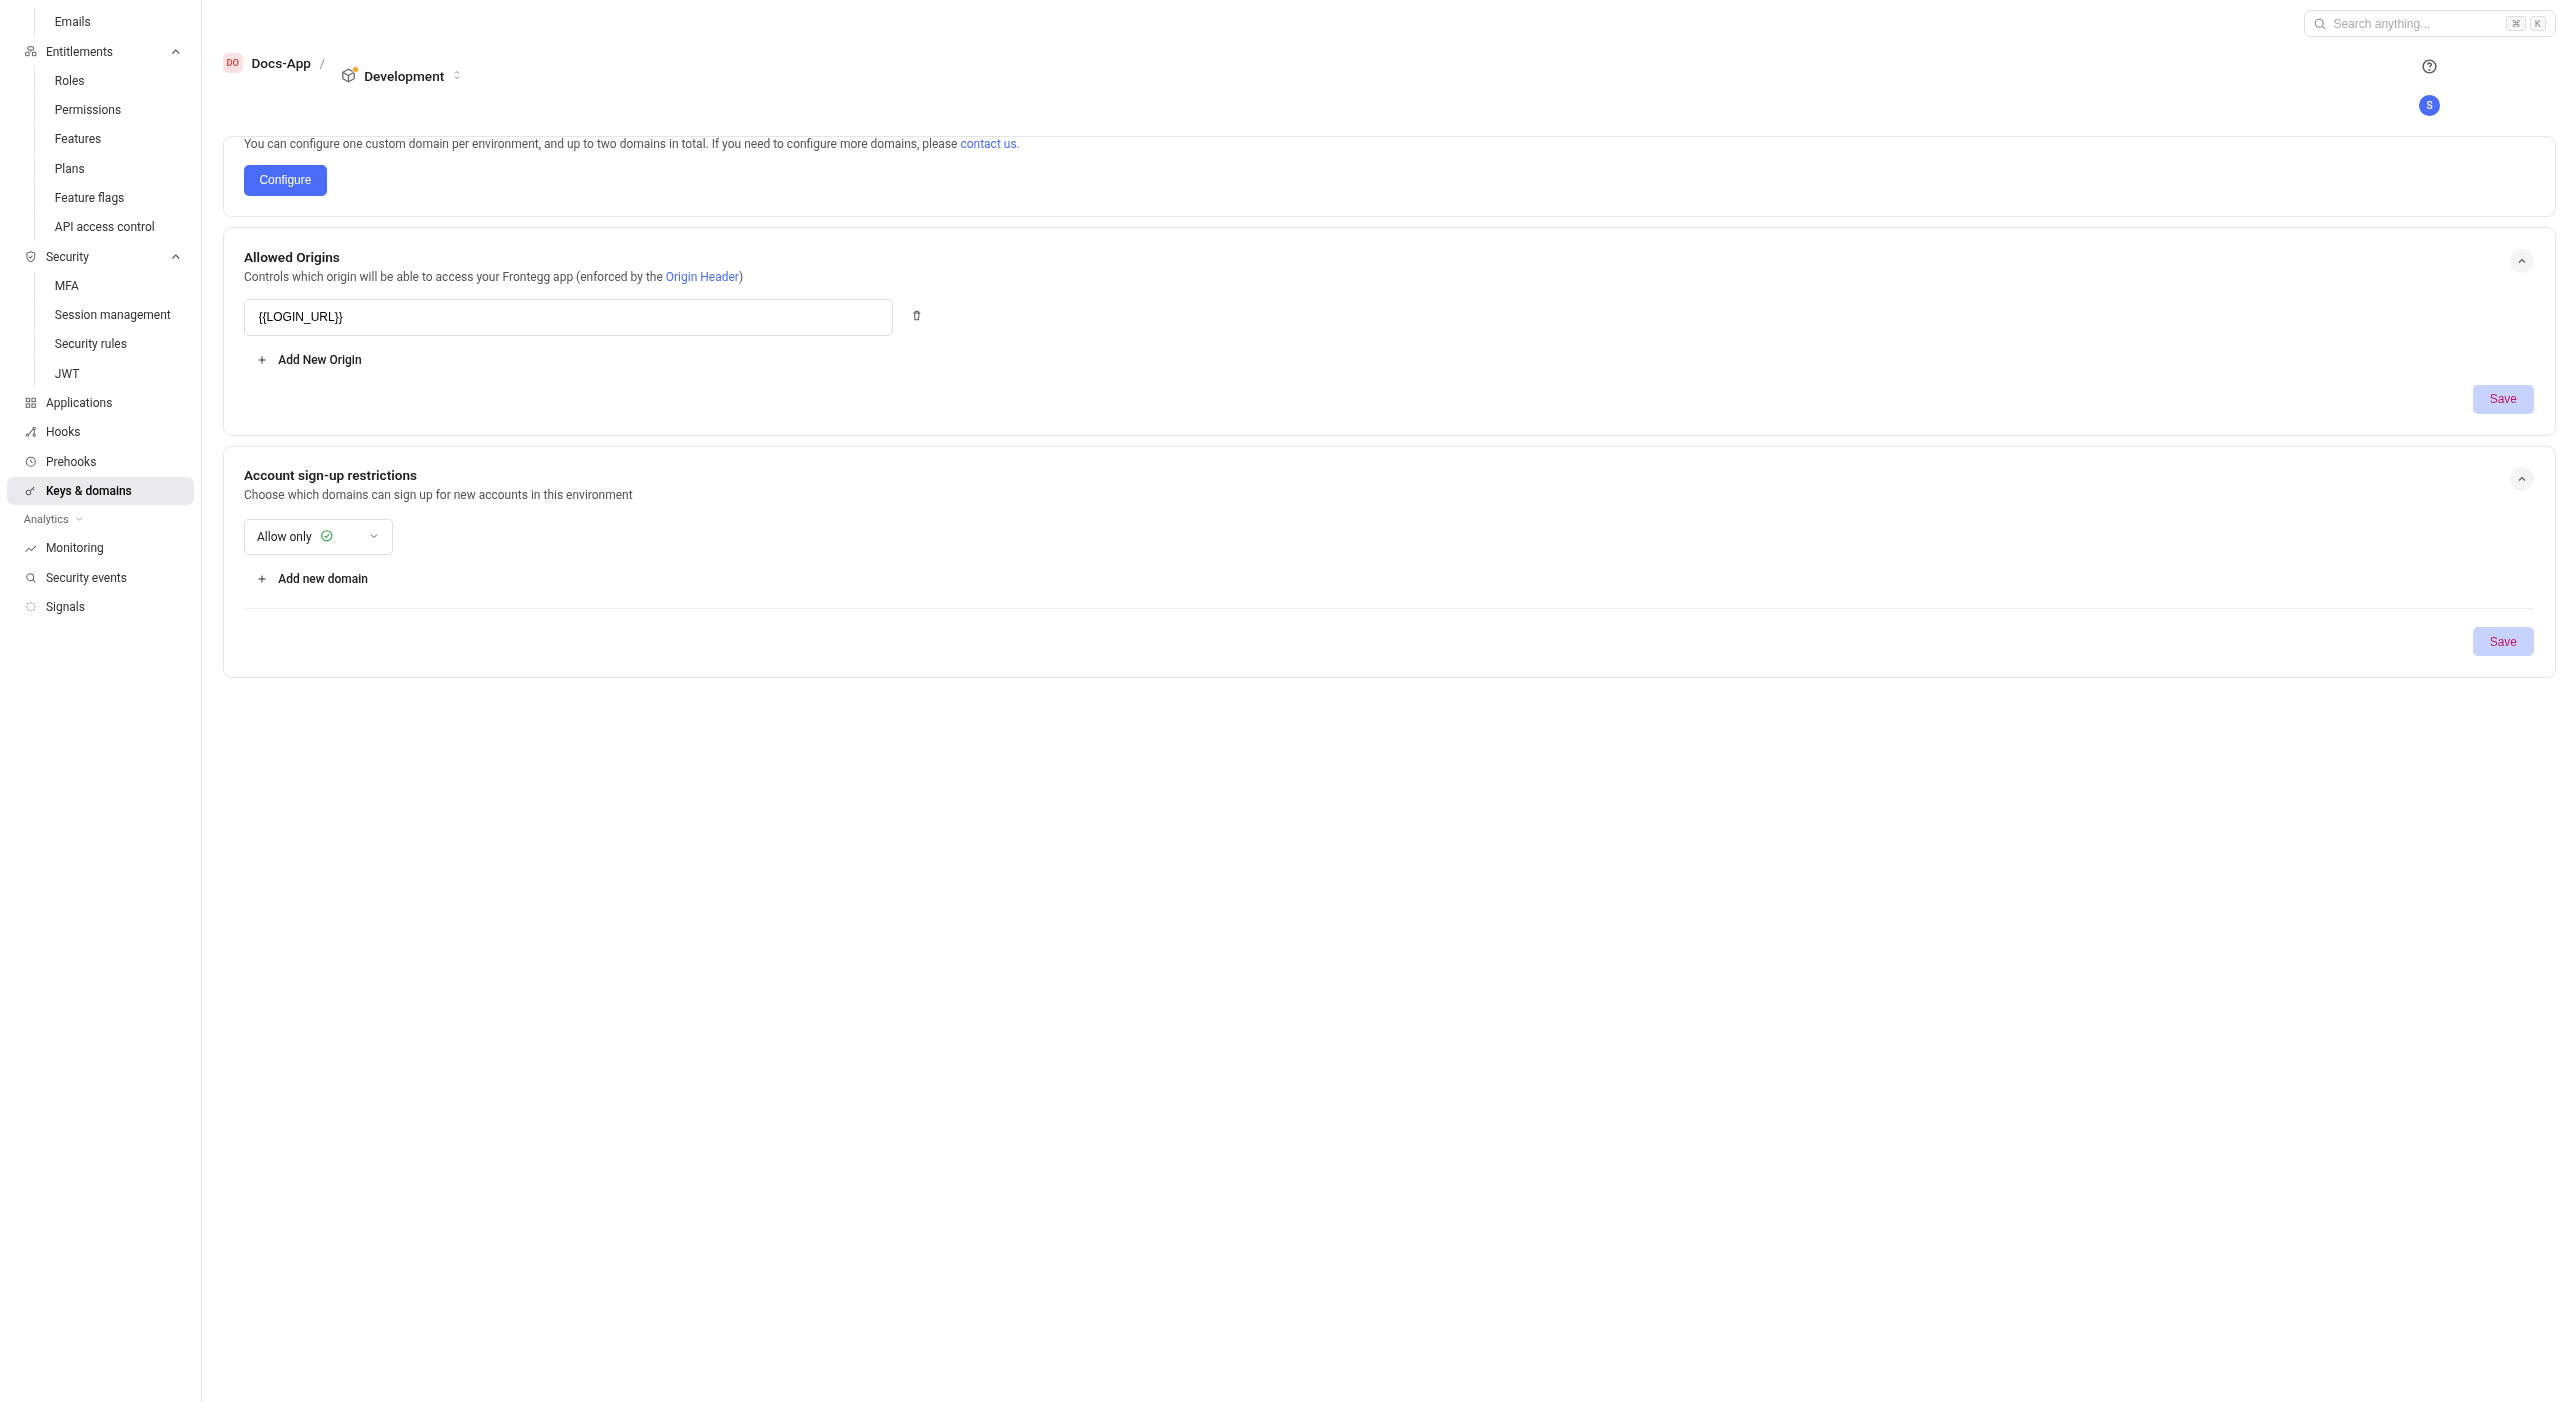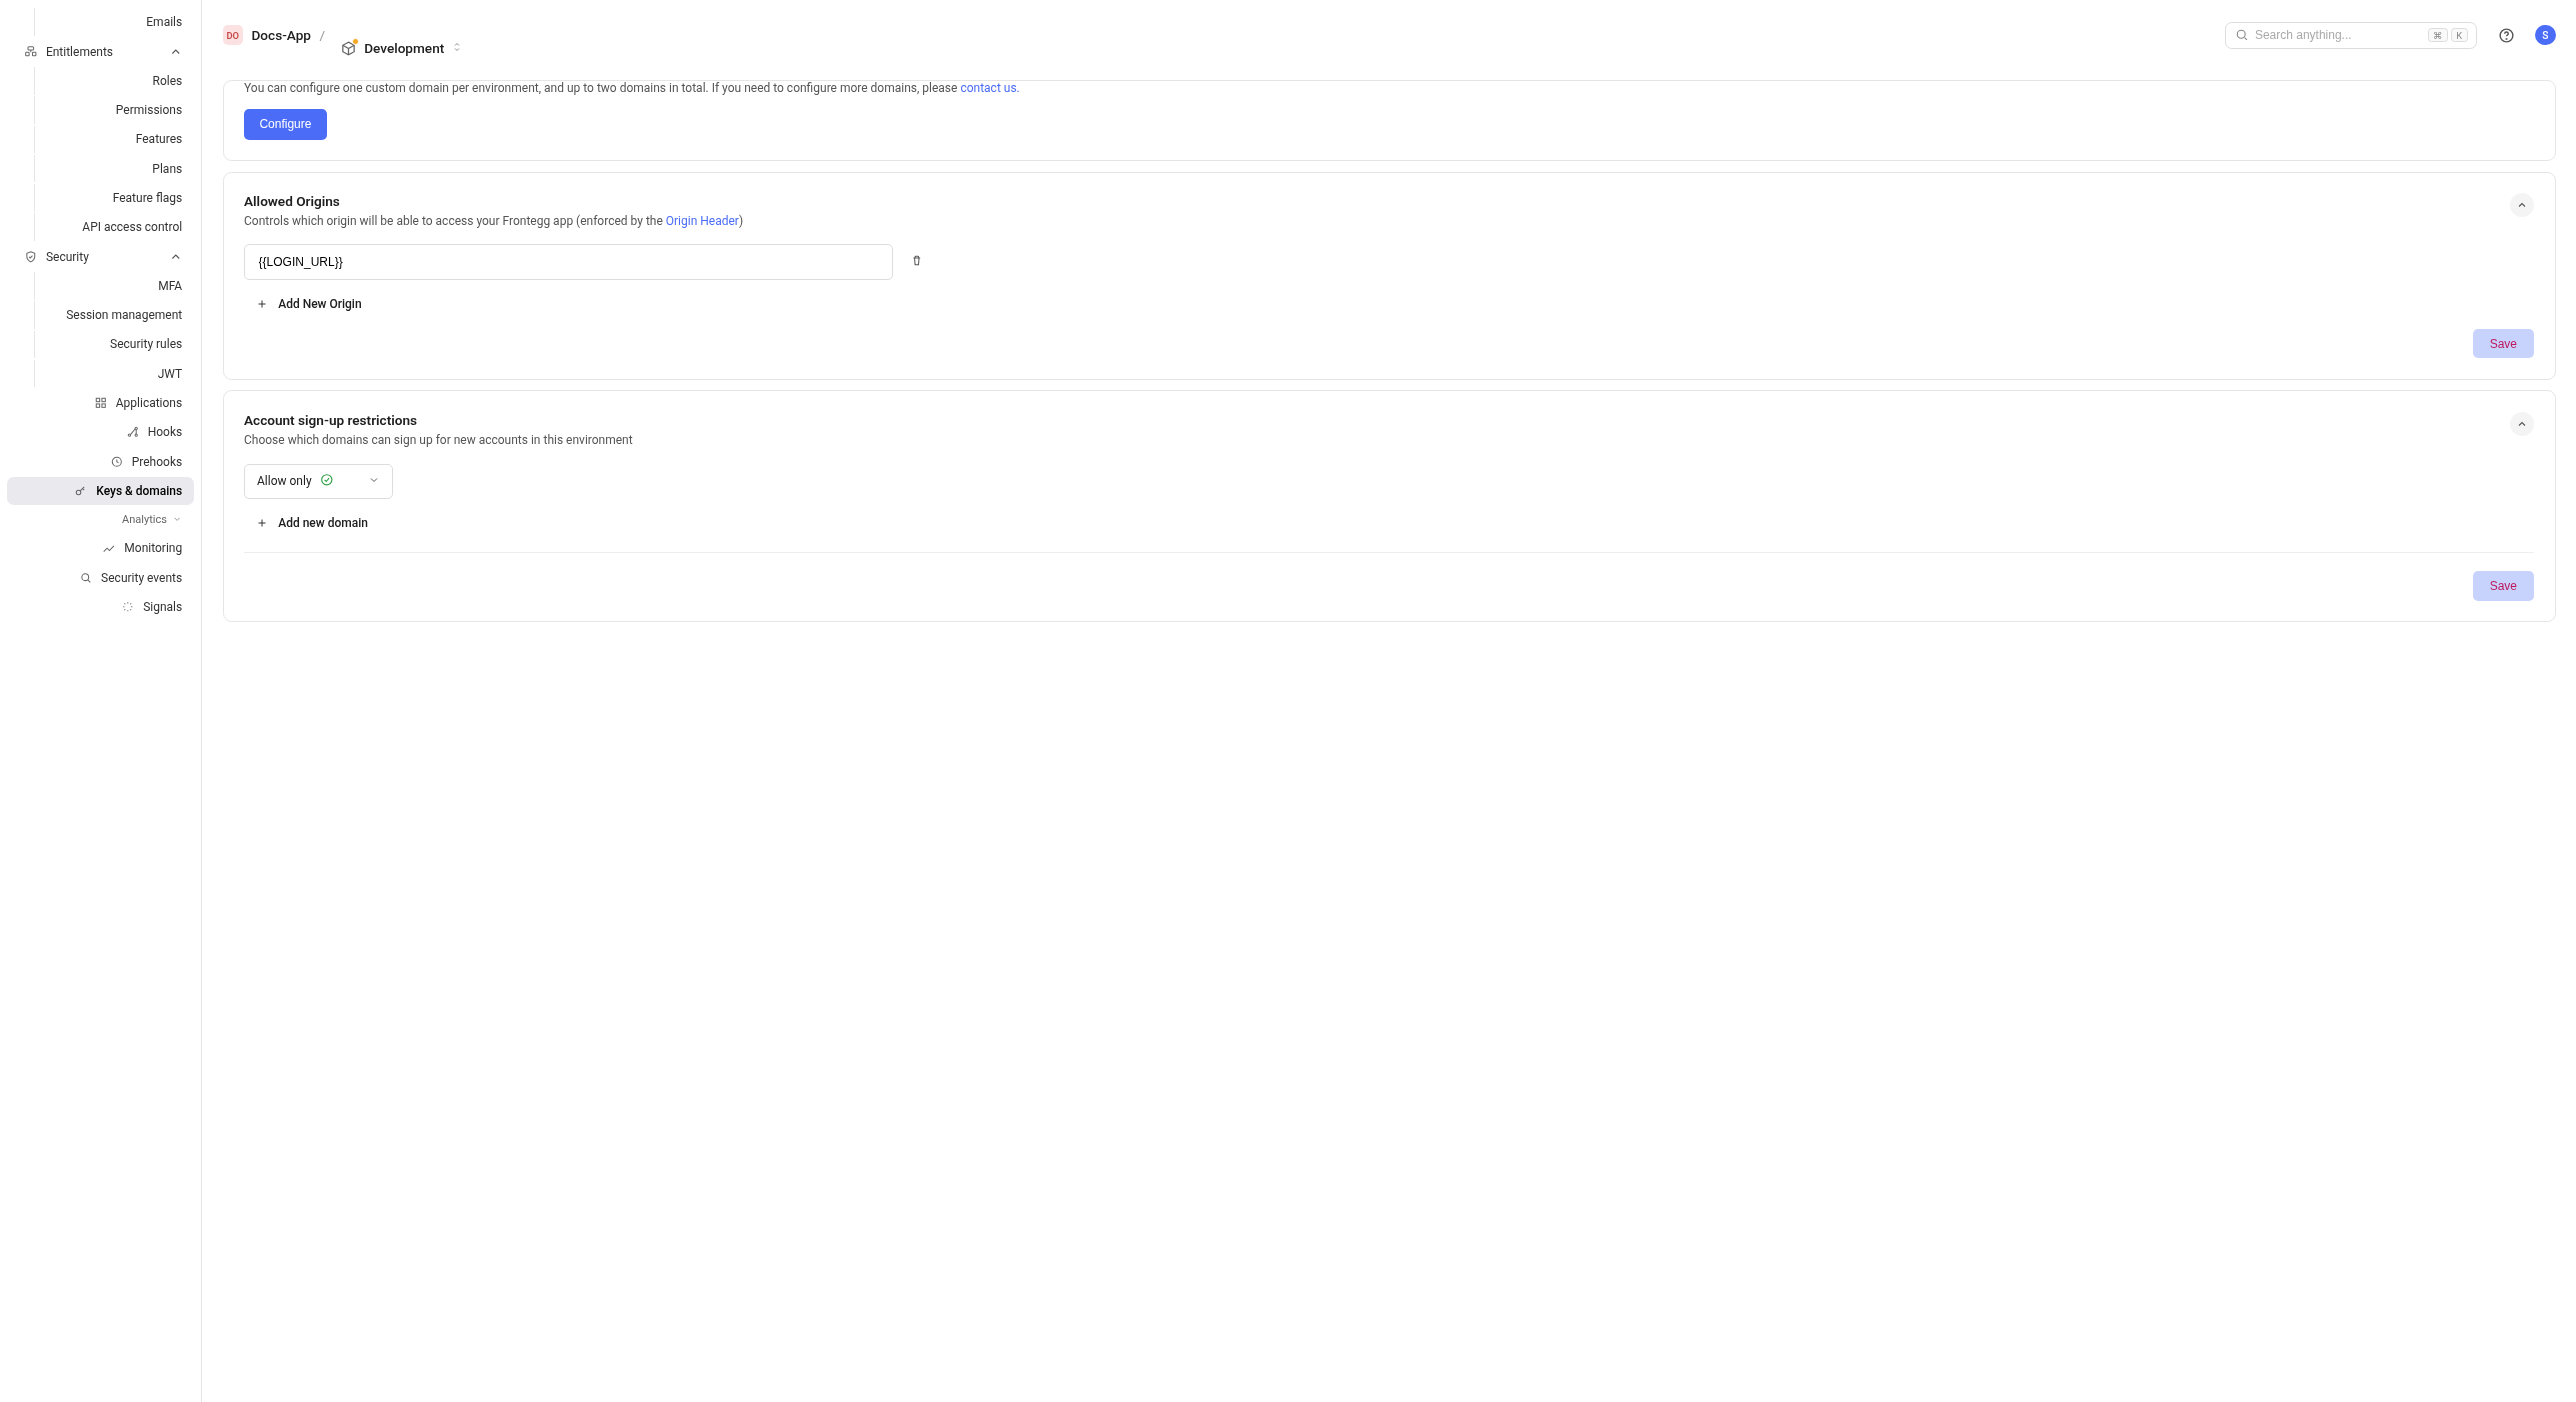--- a/index.html
+++ b/index.html
@@ -1,21 +1,21 @@
 <!DOCTYPE html>
 <html style="font-size:13.6px"><head>
   <meta charset="utf-8">
   <style>
     * { box-sizing: border-box; margin: 0; padding: 0; }
     body { font-family: -apple-system, BlinkMacSystemFont, "Segoe UI", Roboto, Helvetica, Arial, sans-serif; color: #202020; background: #fff; font-size: 12px; }
     .container { display: flex; width: 100%; height: 100vh; }
     
     
     .sidebar { width: 202px; border-right: 0.9px solid #e5e5e5; overflow-y: auto; padding-top: 6.8px; }
-    .sidebar-item, .sidebar-group-header, .analytics-header { display: flex; align-items: center; padding: 6.8px 12px 6.8px 17px; cursor: pointer; border-radius: 6.8px; margin: 1.7px 6.8px; font-size: 12px; color: #333; gap: 8.5px; justify-content: flex-end; }
+    .sidebar-item, .sidebar-group-header, .analytics-header { display: flex; align-items: center; padding: 6.8px 12px 6.8px 17px; cursor: pointer; border-radius: 6.8px; margin: 1.7px 6.8px; font-size: 12px; color: #333; gap: 8.5px; }
     .sidebar-item.nested { padding-left: 48px; position: relative; }
     .sidebar-item.nested::before { content:''; position:absolute; left:27px; top:0; bottom:0; width:0.9px; background:#e5e5e5; }
     .sidebar-item.active { background: #e9e9ee; font-weight: 500; color:#000; }
     .sidebar-group-header { justify-content: space-between; }
     .sidebar-group-header .left { display: flex; align-items:center; gap:8.5px;text-align:right; }
     .analytics-header { padding-left: 17px; color:#666; font-size:11px; gap:5.1px; }
     .chevron { width: 13.6px; height: 13.6px; stroke:#555; stroke-width:2; fill:none; }
     .sicon { width: 13.6px; height: 13.6px; display:inline-flex; align-items:center; justify-content:center; color:#666; }
     .sicon svg { width:13.6px; height:13.6px; stroke:#666; stroke-width:1.8; fill:none; }
     
@@ -23,21 +23,21 @@
     .main { flex:1; display:flex; flex-direction:column; overflow:hidden; }
     .header-bar { display:flex; align-items:center; justify-content:space-between; padding: 10.2px 20.5px; }
     .breadcrumb { display:flex; align-items:center; gap:8.5px; font-size:13.6px; }
     .org-badge { width:20.5px; height:20.5px; border-radius:5.1px; background:#fbe1e1; color:#c74848; font-size:9.4px; font-weight:600; display:flex; align-items:center; justify-content:center; }
     .bc-sep { color:#999; }
     .env-chip { display:flex; align-items:center; gap:6.8px; padding:3.4px 6.8px; border-radius:5.1px;margin-top:26px; }
     .env-icon { width:17px; height:17px; color:#666; position:relative; }
     .env-dot { width:6.8px; height:6.8px; border-radius:50%; background:#f5a623; position:absolute; top:-1.7px; right:-1.7px; border:1.7px solid #fff; }
     .env-name { font-size:13.6px; font-weight:500; }
     .env-caret svg { width:12px; height:12px; stroke:#888; stroke-width:2; fill:none; }
-    .header-right { display:flex; align-items:center; gap:17px; }
+    .header-right { display:flex; align-items:center; gap:17px;flex-direction:column; }
     .search-box { display:flex; align-items:center; gap:6.8px; border:0.9px solid #ddd; border-radius:6.8px; padding:5.1px 8.5px; width:252px; background:#fff; }
     .search-box svg { width:13.6px; height:13.6px; stroke:#888; stroke-width:2; fill:none; }
     .search-input { border:none; outline:none; flex:1; font-size:12px; color:#333; }
     .search-input::placeholder { color:#aaa; }
     .kbd-pair { display:flex; gap:3.4px; }
     .kbd { border:0.9px solid #ddd; border-radius:3.4px; padding:0.9px 4.3px; font-size:9.4px; color:#888; background:#f9f9f9; }
     .icon-btn { width:24px; height:24px; border-radius:50%; display:flex; align-items:center; justify-content:center; cursor:pointer; }
     .icon-btn svg { width:17px; height:17px; stroke:#555; stroke-width:2; fill:none; }
     .avatar { width:20.5px; height:20.5px; border-radius:50%; background:#4a6cf7; color:#fff; font-size:10.2px; font-weight:500; display:flex; align-items:center; justify-content:center; }
     

